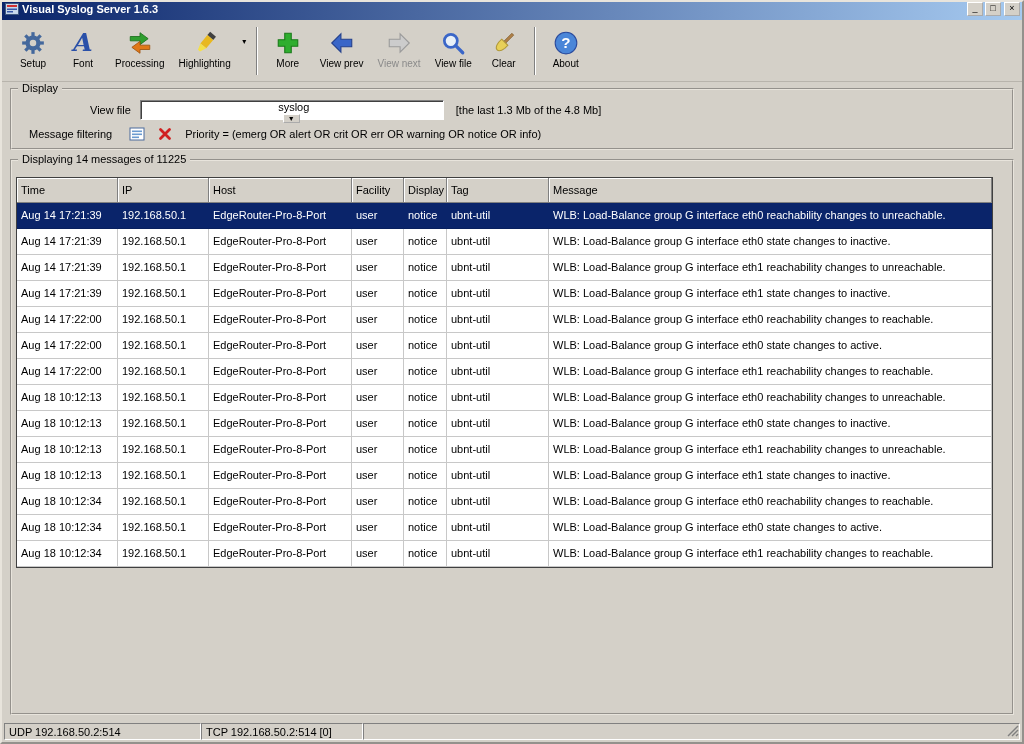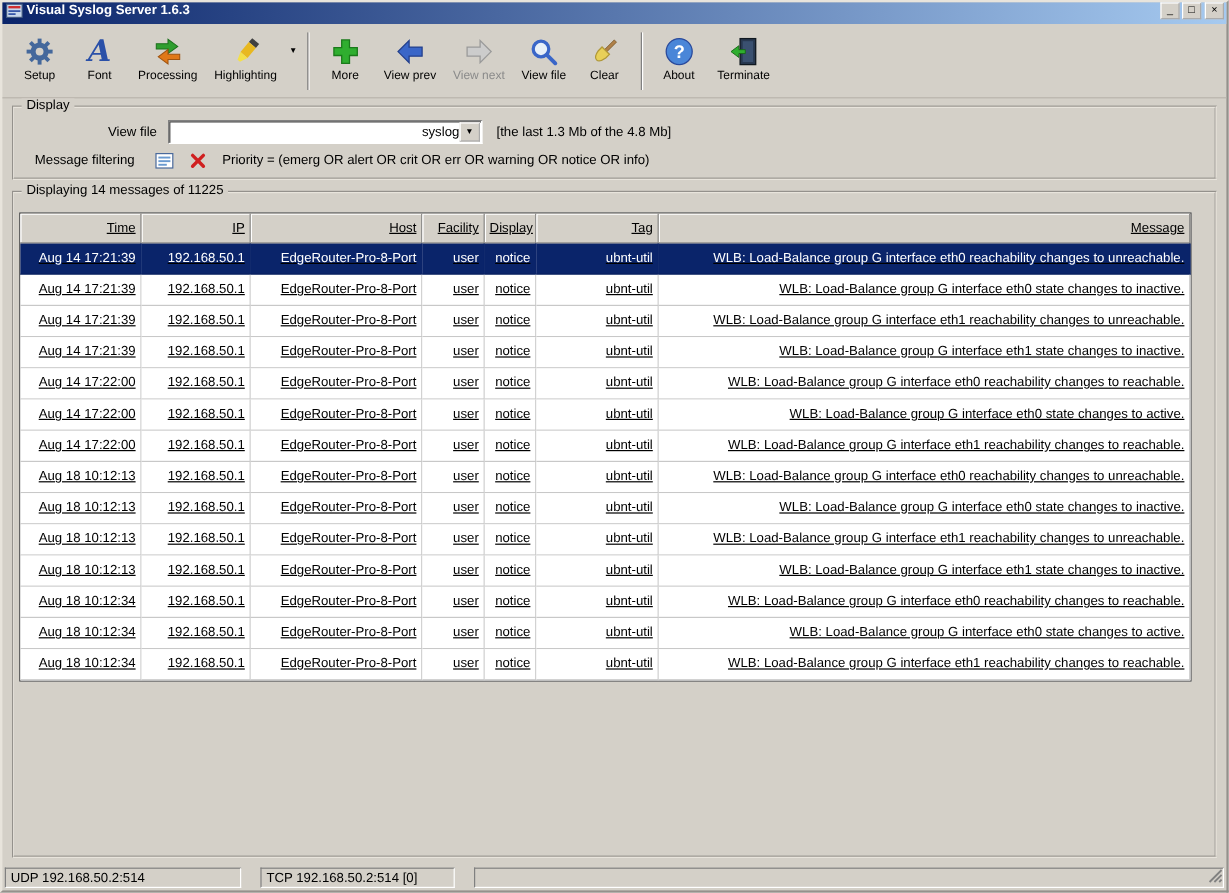--- a/index.html
+++ b/index.html
@@ -48,71 +48,71 @@
   .tb-drop {
     width: 13px; display: flex; align-items: flex-start; justify-content: center;
     padding-top: 14px; font-size: 8px; color: #000;
   }
   .tb-sep {
     width: 2px; height: 48px; align-self: center; margin: 0 5px;
     border-left: 1px solid #808080; border-right: 1px solid #ffffff;
   }
 
   
-  .groupbox { position: relative; border: 2px groove #e8e4dc; margin: 0 8px; text-align: right; }
+  .groupbox { position: relative; border: 2px groove #e8e4dc; margin: 0 8px; }
   .group-title { position: absolute; top: -8px; left: 6px; background: #d4d0c8; padding: 0 4px; font-size: 11px; }
 
   .display-group { margin-top: 6px; flex: 0 0 62px; height: 62px; padding: 9px 6px 0 6px; }
   .dg-row1 { display: flex; align-items: center; height: 21px; }
   .vf-label { margin-left: 72px; margin-right: 9px; }
   .combo {
-    width: 262px; height: 20px; background: #fff;
+    width: 304px; height: 20px; background: #fff;
     border: 1px solid; border-color: #808080 #fff #fff #808080;
     box-shadow: inset 1px 1px 0 #404040;
-    display: flex; align-items: center; position: relative;
+    display: flex; align-items: center; position: relative; flex-direction: column;
   }
   .combo-text { padding-left: 4px; flex: 1; }
   .combo-btn {
     width: 17px; height: 16px; margin: 1px 1px 0 0;
     background: #d4d0c8; border: 1px outset #fff;
     display: flex; align-items: center; justify-content: center;
   }
   .combo-arrow { font-size: 7px; line-height: 1; }
   .size-info { margin-left: 12px; }
   .dg-row2 { display: flex; align-items: center; height: 20px; margin-top: 4px; }
   .mf-label { margin-left: 11px; }
   .mf-ico1 { margin-left: 17px; display: flex; }
   .mf-ico2 { margin-left: 13px; display: flex; }
   .priority-text { margin-left: 13px; }
 
   
   .messages-group { margin-top: 9px; flex: 0 0 556px; height: 556px; padding: 16px 6px 0 4px; }
   .logtable { border: 1px solid #404040; background: #fff; width: 977px; }
-  .thead, .trow { display: grid; grid-template-columns: 101px 91px 143px 52px 43px 102px 1fr; text-decoration: underline; }
+  .thead, .trow { display: grid; grid-template-columns: 101px 91px 143px 52px 43px 102px 1fr; }
   .hcell {
     height: 25px; background: #d4d0c8;
     border-right: 1px solid #808080; border-bottom: 1px solid #808080;
     box-shadow: inset 1px 1px 0 #ffffff;
     padding: 6px 4px 0; white-space: nowrap; overflow: hidden;
   }
   .tcell {
     height: 26px;
     border-right: 1px solid #c8c8c8; border-bottom: 1px solid #c8c8c8;
     padding: 6px 4px 0; white-space: nowrap; overflow: hidden;
     background: #fff;
   }
   .trow.selected .tcell {
     background: #0a246a; color: #fff;
     border-right-color: #0a246a; border-bottom-color: #08205e;
   }
 
   
   .statusbar {
     margin-top: auto; flex: 0 0 20px; height: 20px;
-    display: flex; gap: 16px; padding: 1px 2px 2px; align-items: stretch;
+    display: flex; gap: 0; padding: 1px 2px 2px; align-items: stretch;
   }
   .sb-panel {
     border: 1px solid; border-color: #808080 #fff #fff #808080;
     padding: 2px 4px 0; white-space: nowrap; overflow: hidden;
   }
   .sb-udp { width: 197px; }
   .sb-tcp { width: 162px; }
   .sb-rest { flex: 1; position: relative; }
   .grip { position: absolute; right: 0; bottom: 0; }
 </style>
@@ -245,30 +245,20 @@
     <div class="tb-btn">
       <span class="tb-ico">
         <svg width="26" height="26" viewBox="0 0 24 24">
           <circle cx="12" cy="12" r="10" fill="#4a86d8" stroke="#2a4a9c"></circle>
           <text x="12" y="17" font-size="14" font-weight="bold" fill="#ffffff" text-anchor="middle" font-family="Liberation Sans, sans-serif">?</text>
         </svg>
       </span>
       <span class="tb-label">About</span>
     </div>
 
-    <div class="tb-btn">
-      <span class="tb-ico">
-        <svg width="26" height="26" viewBox="0 0 24 24">
-          <rect x="9" y="2" width="12" height="20" fill="#283850" stroke="#101820"></rect>
-          <rect x="11" y="4" width="8" height="16" fill="#3a5070"></rect>
-          <path d="M2 12 l6 -4.5 v3 h5 v3 h-5 v3 z" fill="#2fae2f" stroke="#156815" stroke-width="0.7"></path>
-        </svg>
-      </span>
-      <span class="tb-label">Terminate</span>
-    </div>
 
   </div>
 
   <div class="groupbox display-group">
     <span class="group-title">Display</span>
 
     <div class="dg-row1">
       <span class="vf-label">View file</span>
       <div class="combo">
         <span class="combo-text">syslog</span>

